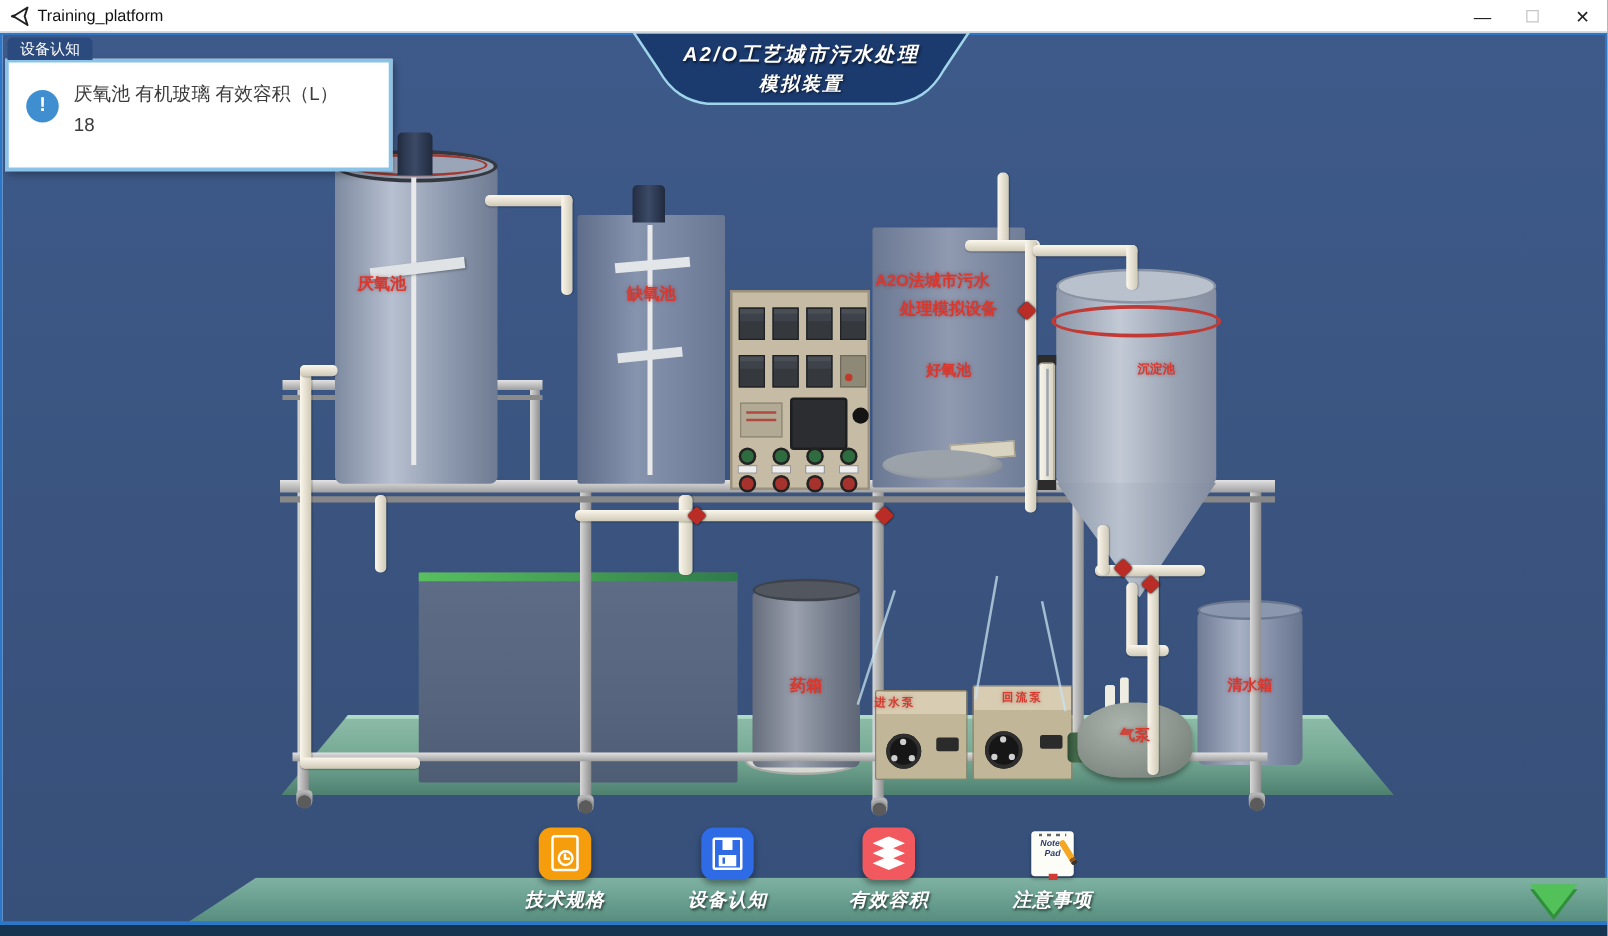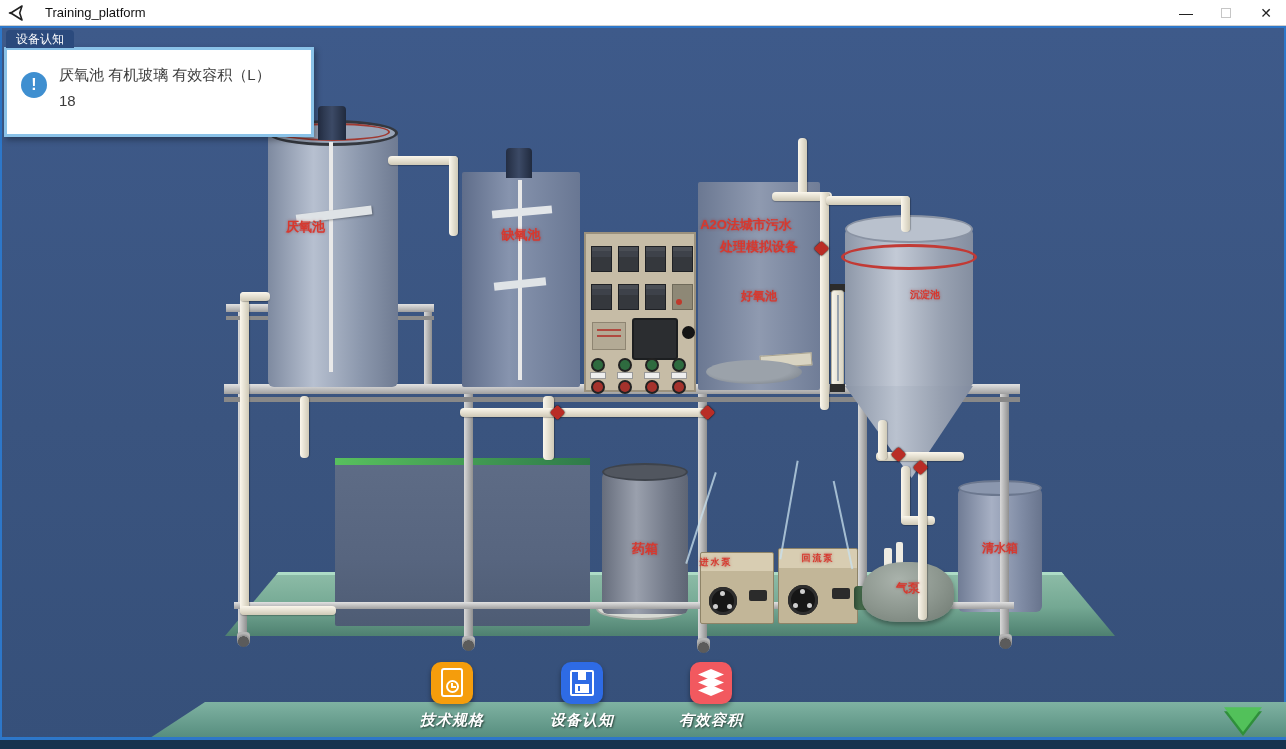--- a/index.html
+++ b/index.html
@@ -3,21 +3,21 @@
 <meta charset="utf-8">
 <style>
   * { margin:0; padding:0; box-sizing:border-box; }
   body { font-family:"Liberation Sans", sans-serif; background:#222; }
   .app { position:relative; width:1286px; height:749px; overflow:hidden; background:#fff; }
 
   
   .titlebar { position:absolute; top:0; left:0; width:1286px; height:26px; background:#fff;
               border-bottom:1px solid #d0d0d0; z-index:50; display:flex; align-items:center; }
   .titlebar .ticon { margin-left:8px; width:16px; height:16px; }
-  .titlebar .ttext { margin-left:21px; font-size:13px; color:#111; }
+  .titlebar .ttext { margin-left:6px; font-size:13px; color:#111; }
   .wbtn { position:absolute; top:0; width:40px; height:25px; display:flex; align-items:center;
           justify-content:center; font-size:14px; color:#222; cursor:default; }
   .wbtn-min { right:80px; }
   .wbtn-max { right:40px; }
   .wbtn-max .sq { width:10px; height:10px; border:1px solid #c6c6c6; }
   .wbtn-close { right:0; }
 
   
   .scene { position:absolute; top:26px; left:0; width:1286px; height:723px;
            background:linear-gradient(180deg,#3e5a8a 0%,#3a547f 55%,#36507a 100%);
@@ -138,20 +138,27 @@
       <path d="M14 1 L4 7.2 L1.5 8 L4 8.8 L14 15 L11.7 8 Z" fill="none" stroke="#222" stroke-width="1.6" stroke-linejoin="round"></path>
     </svg>
     <span class="ttext">Training_platform</span>
     <div class="wbtn wbtn-min">—</div>
     <div class="wbtn wbtn-max">
         <span class="sq"></span>
       </div>
     <div class="wbtn wbtn-close">✕</div>
   </div>
 
+  <div class="banner">
+    <svg width="272" height="68" viewBox="0 0 272 68">
+      <path d="M2,0 H270 L250,30 C240,48 227,55 211,57 H61 C45,55 32,48 22,30 Z" fill="#1b3a6e" stroke="#9fd4ea" stroke-width="2"></path>
+    </svg>
+    <div class="bline b1">A2/O工艺城市污水处理</div>
+    <div class="bline b2">模拟装置</div>
+  </div>
 
   <div class="tip-tab">设备认知</div>
   <div class="tip-panel">
     <div class="tip-badge">!</div>
     <div class="tip-text">厌氧池 有机玻璃 有效容积（L）</div>
     <div class="tip-value">18</div>
   </div>
 
   <div class="barv" style="left:238px;top:306px;width:9px;height:330px"></div>
   <div class="barv" style="left:424px;top:306px;width:8px;height:86px"></div>
@@ -345,20 +352,31 @@
 
   <div class="menu-item" style="left:651px">
     <div class="mi-icon" style="background: rgb(242, 89, 95);">
       <div class="ic-layer" style="top:7px"></div>
       <div class="ic-layer" style="top:15px"></div>
       <div class="ic-layer" style="top:23px"></div>
     </div>
     <div class="mi-label">有效容积</div>
   </div>
 
+  <div class="menu-item" style="left:782px">
+    <div class="mi-icon" style="box-shadow:none;background:transparent">
+      <div class="ic-pad">
+        <div class="dots"></div>
+        <div class="txt">Notes Pad</div>
+        <div class="pencil"></div>
+        <div class="mark"></div>
+      </div>
+    </div>
+    <div class="mi-label">注意事项</div>
+  </div>
 
 
   <div class="collapse-btn">
     <div class="t1"></div>
     <div class="t2"></div>
   </div>
 
 </div>
 
 </body></html>

